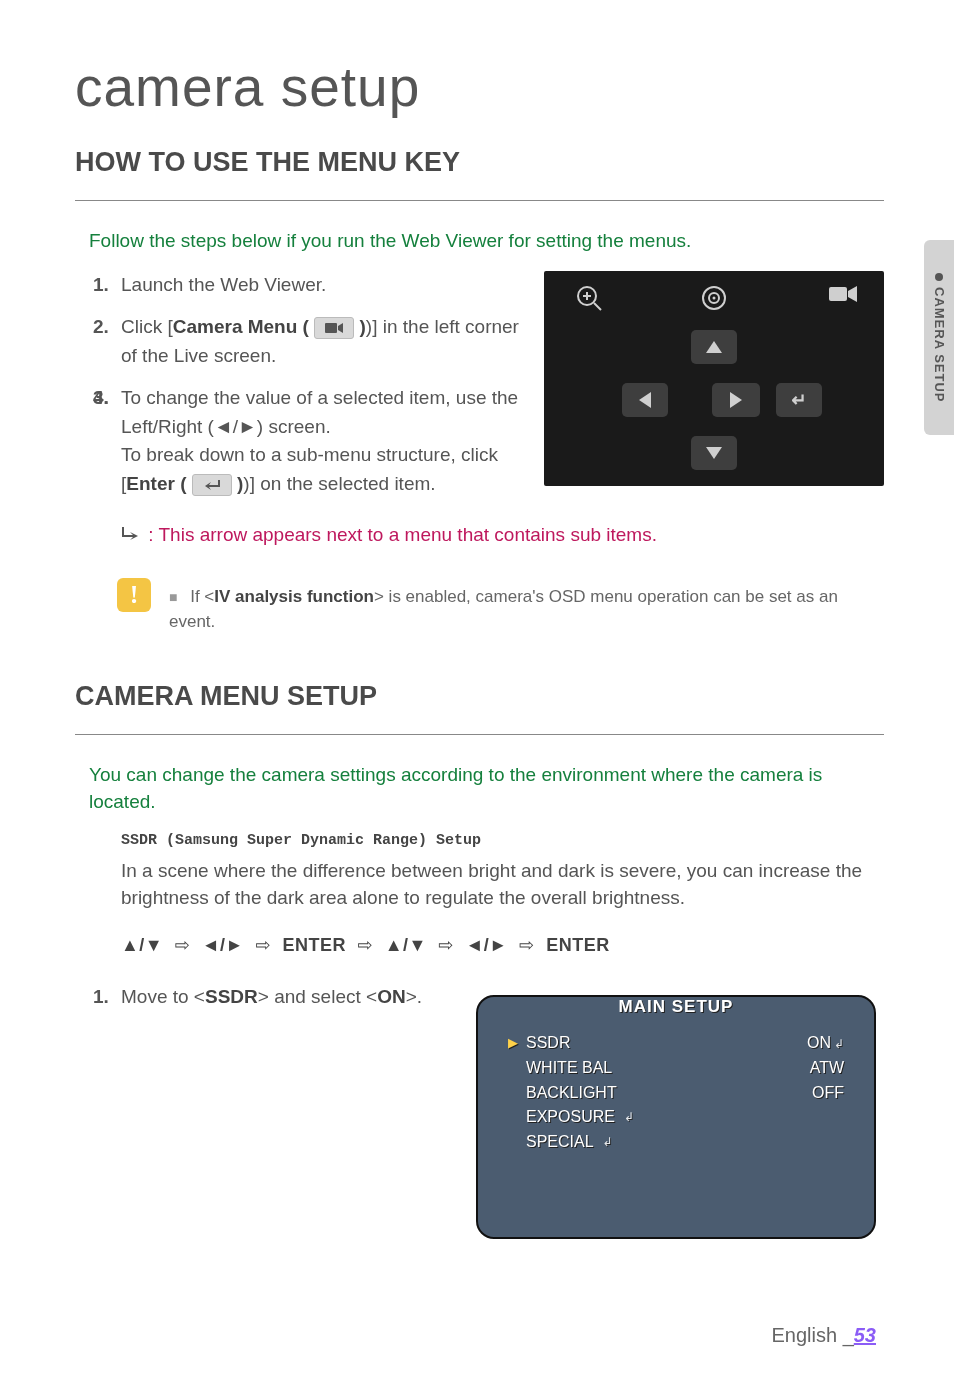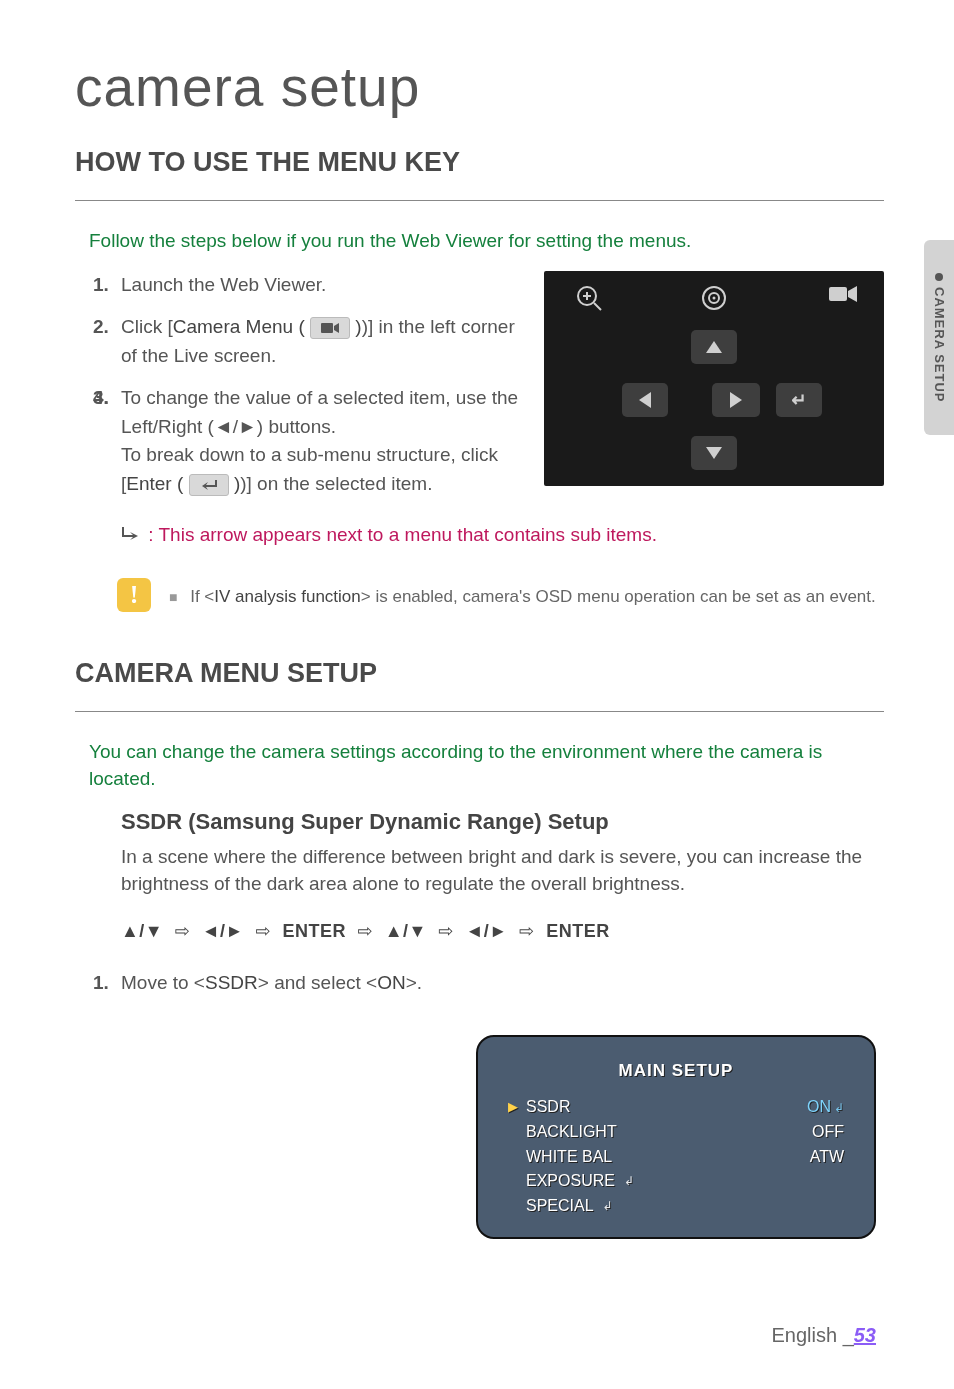--- a/index.html
+++ b/index.html
@@ -47,21 +47,21 @@
     line-height: 1.5;
     margin-bottom: 14px;
     position: relative;
   }
   .step-num {
     position: absolute;
     left: -28px;
     font-weight: bold;
     color: #555;
   }
-  .bold { font-weight: normal; color: #444; }
+  .bold { font-weight: bold; color: #444; }
   .icon-btn {
     display: inline-block;
     background: #d9d9d9;
     border: 1px solid #bbb;
     border-radius: 3px;
     width: 40px; height: 22px;
     vertical-align: middle;
     position: relative;
   }
   .icon-btn svg { position: absolute; left: 50%; top: 50%; transform: translate(-50%,-50%); }
@@ -150,53 +150,54 @@
     width:34px;height:34px;border-radius:6px;
     background:#f4c544; color:#fff;
     display:flex;align-items:center;justify-content:center;
     font-size:26px;font-weight:bold;flex-shrink:0;
     font-family: Georgia, serif;
   }
   .info-text { font-size:17px; color:#666; line-height:1.5; padding-top:6px; }
   .info-bullet { color:#999; margin-right:8px; font-size:14px; }
 
   .sub-heading {
-    font-size:22px; font-weight:bold; color:#444;
+    font-size:15px; font-weight:bold; color:#444;
     margin: 0 0 8px 46px;
+    font-family: Liberation Mono, monospace;
   }
   .sub-text { font-size:19px; color:#555; line-height:1.45; margin:0 0 22px 46px; }
   .nav-seq {
     font-size:18px; font-weight:bold; color:#444;
     margin:0 0 30px 46px;
     letter-spacing:0.5px;
   }
   .nav-seq .arr { margin:0 6px; font-weight:normal; }
 
   .step-single { margin-left:46px; font-size:19px; color:#555; position:relative; }
   .step-single .step-num { left:-28px; }
 
   .osd-screen {
     position:absolute;
     right:78px; bottom:150px;
-    width:400px; height:204px;
+    width:400px; height:244px;
     background:#4b5c70;
     border:2px solid #111;
     border-radius:18px;
-    padding:24px 30px;
+    padding:0 30px;
     color:#fff;
     font-family: Arial, sans-serif;
   }
   .osd-title { text-align:center; font-size:17px; font-weight:bold; letter-spacing:1px;
     text-shadow:1px 1px 0 #222; margin-bottom:14px; }
   .osd-row { display:flex; justify-content:space-between; font-size:16px;
     text-shadow:1px 1px 0 #222; line-height:1.55; }
   .osd-left { display:flex; align-items:center; gap:6px; }
   .osd-pointer { color:#ffd24a; font-size:13px; width:12px; display:inline-block; }
   .osd-sub { font-size:12px; margin-left:3px; opacity:0.85; }
-  .osd-val.on { color:#7dd3fc; }
+  .osd-val.on { color:#ffffff; }
 
   .footer {
     position:absolute;
     bottom:42px; right:78px;
     font-size:20px;
     color:#666;
   }
   .footer .pg { font-weight:bold; color:#8b5cf6;font-style:italic; }
   .footer .underline { text-decoration: underline; }
 </style>
@@ -231,21 +232,21 @@
               <path d="M14 4 L19 1 V11 L14 8 Z" fill="#555"></path>
             </svg>
         </span>
         <span class="bold"> )</span><span>)] in the left corner of the Live screen.</span><br>
       </li>
       <li>
         <span class="step-num">3.</span>
       </li>
       <li>
         <span class="step-num">4.</span>
-        <span>To change the value of a selected item, use the Left/Right (◄/►) buttons.</span><br>
+        <span>To change the value of a selected item, use the Left/Right (◄/►) screen.</span><br>
         <span>To break down to a sub-menu structure, click [</span><span class="bold">Enter (</span>
         <span class="icon-btn">
           <svg width="16" height="12" viewBox="0 0 16 12">
               <path d="M14 1 V6 H5 L7 3 L1 7 L7 11 L5 8 H16 V1 Z" fill="#555"></path>
             </svg>
         </span>
         <span class="bold"> )</span><span>)] on the selected item.</span>
       </li>
     </ol>
   </div>
@@ -339,30 +340,30 @@
   <div class="osd-row">
     <span class="osd-left">
         <span class="osd-pointer">▶</span>
         <span>SSDR</span>
       </span>
     <span class="osd-val on"><span>ON</span><span class="osd-sub">↲</span></span>
   </div>
   <div class="osd-row">
     <span class="osd-left">
         <span class="osd-pointer"></span>
+        <span>WHITE BAL</span>
+      </span>
+    <span class="osd-val">ATW</span>
+  </div>
+  <div class="osd-row">
+    <span class="osd-left">
+        <span class="osd-pointer"></span>
         <span>BACKLIGHT</span>
       </span>
     <span class="osd-val">OFF</span>
-  </div>
-  <div class="osd-row">
-    <span class="osd-left">
-        <span class="osd-pointer"></span>
-        <span>WHITE BAL</span>
-      </span>
-    <span class="osd-val">ATW</span>
   </div>
   <div class="osd-row">
     <span class="osd-left">
         <span class="osd-pointer"></span>
         <span>EXPOSURE</span>
         <span class="osd-sub">↲</span>
       </span>
     <span class="osd-val"></span>
   </div>
   <div class="osd-row">

